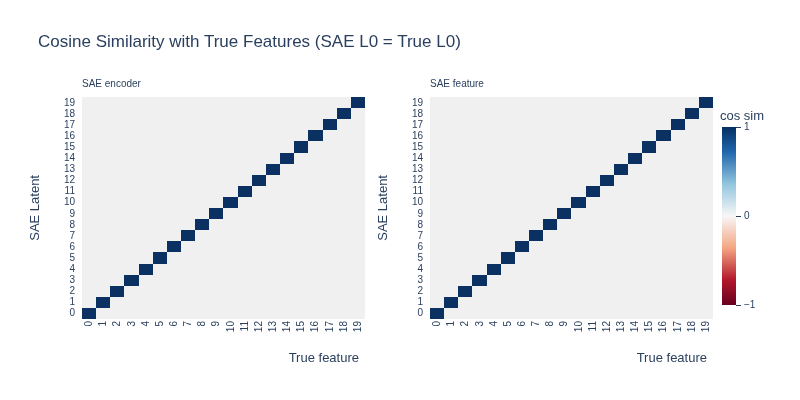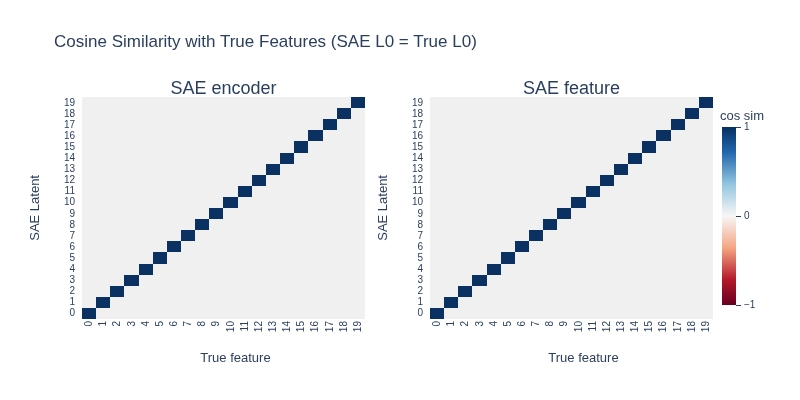--- a/index.html
+++ b/index.html
@@ -13,39 +13,39 @@
     overflow: hidden;
   }
   .figure {
     position: relative;
     width: 800px;
     height: 400px;
     background: #ffffff;
   }
   .fig-title {
     position: absolute;
-    left: 54px;
+    left: 38px;
     top: 32px;
     font-size: 17px;
     color: #2a3f5f;
     white-space: nowrap;
   }
   .subplot {
     position: absolute;
     top: 78px;
     width: 345px;
     height: 305px;
   }
   .sp-title {
     position: absolute;
     left: 56px;
     top: 0;
     width: 283px;
-    text-align: center;
-    font-size: 18px;
+    text-align: left;
+    font-size: 10px;
     white-space: nowrap;
   }
   .y-label-wrap {
     position: absolute;
     left: 0;
     top: 19px;
     width: 16px;
     height: 222px;
     display: flex;
     align-items: center;
@@ -96,24 +96,24 @@
     overflow: visible;
   }
   .x-tick span {
     writing-mode: vertical-rl;
     text-orientation: mixed;
     transform: rotate(180deg);
     line-height: 1;
   }
   .x-axis-label {
     position: absolute;
-    left: 68px;
+    left: 50px;
     top: 272px;
     width: 283px;
-    text-align: center;
+    text-align: right;
   }
   .colorbar {
     position: absolute;
     left: 718px;
     top: 108px;
     width: 70px;
     height: 220px;
   }
   .cb-title {
     position: absolute;

